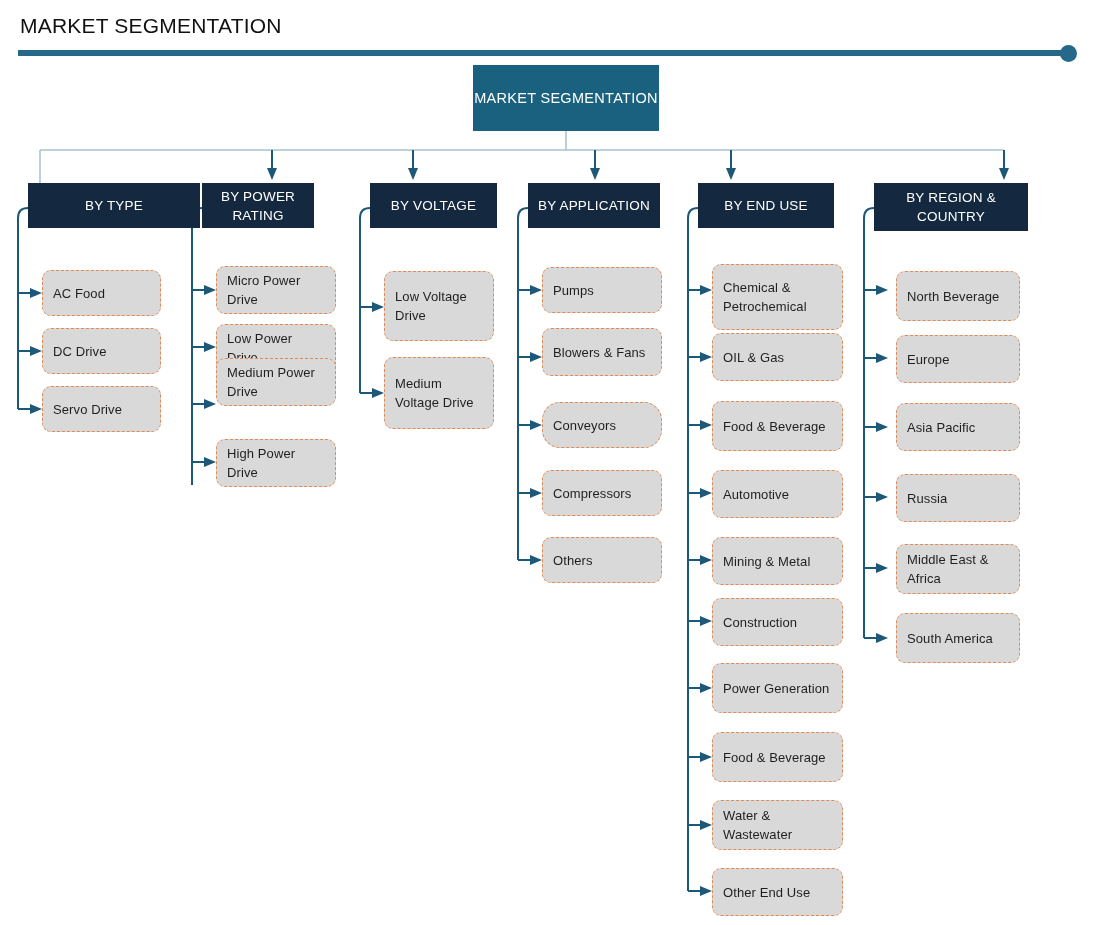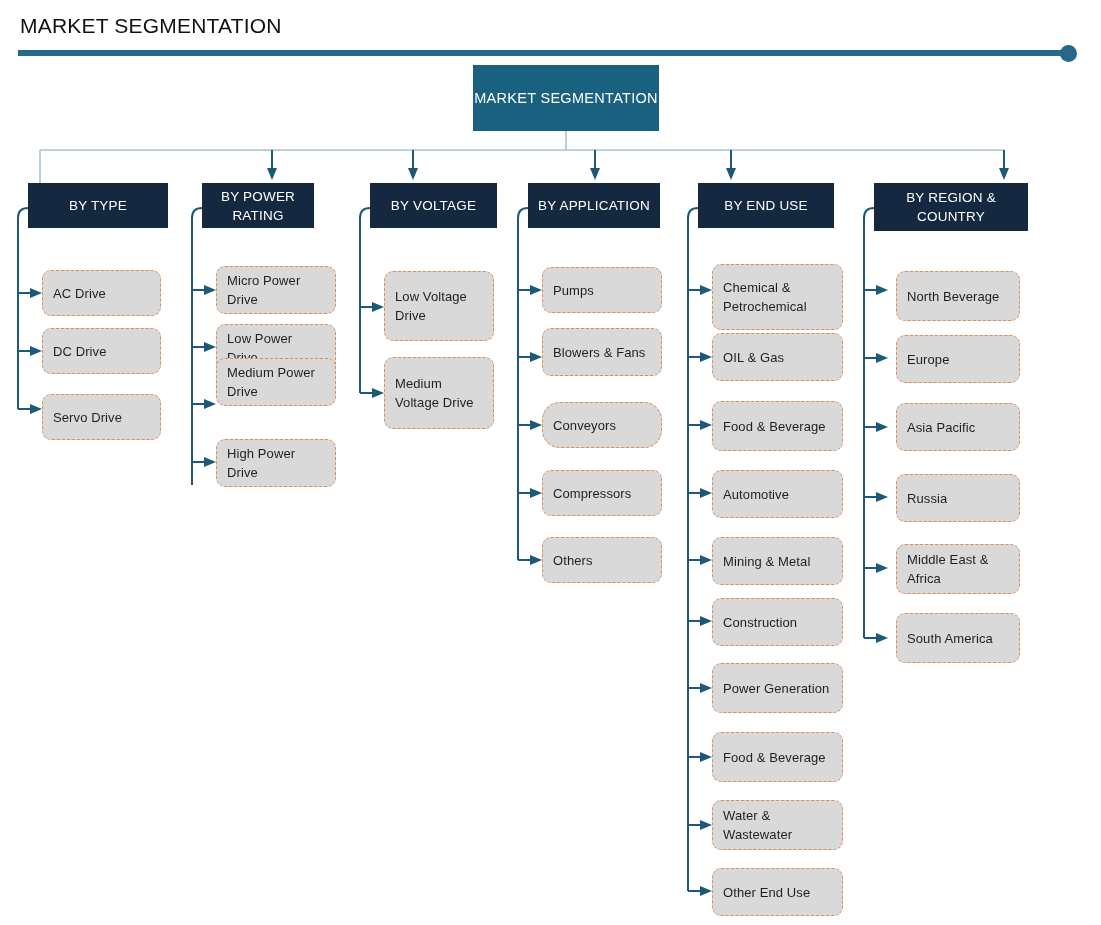--- a/index.html
+++ b/index.html
@@ -214,24 +214,24 @@
         <polygon points="888,358 876,353 876,363"></polygon>
       <polygon points="888,427 876,422 876,432"></polygon>
         <polygon points="888,497 876,492 876,502"></polygon>
       <polygon points="888,568 876,563 876,573"></polygon>
         <polygon points="888,638 876,633 876,643"></polygon>
     </g>
   </svg>
 
   <div class="root-node">MARKET SEGMENTATION</div>
 
-  <div class="col-header" style="left:28px; top:183px; width:140px; height:45px;">BY TYPE</div>
-  <div class="leaf" style="left:42px; top:270px; width:119px; height:46px;">AC Drive</div>
+  <div class="col-header" style="left:28px; top:183px; width:172px; height:45px;">BY TYPE</div>
+  <div class="leaf" style="left:42px; top:270px; width:119px; height:46px;">AC Food</div>
   <div class="leaf" style="left:42px; top:328px; width:119px; height:46px;">DC Drive</div>
-  <div class="leaf" style="left:42px; top:386px; width:119px; height:46px;margin-top:8px;">Servo Drive</div>
+  <div class="leaf" style="left:42px; top:386px; width:119px; height:46px;">Servo Drive</div>
 
   <div class="col-header" style="left:202px; top:183px; width:112px; height:45px;">BY POWER RATING</div>
   <div class="leaf" style="left:216px; top:266px; width:120px; height:48px;">Micro Power Drive</div>
   <div class="leaf" style="left:216px; top:324px; width:120px; height:48px;">Low Power Drive</div>
   <div class="leaf" style="left:216px; top:358px; width:120px; height:48px;">Medium Power Drive</div>
   <div class="leaf" style="left:216px; top:439px; width:120px; height:48px;">High Power Drive</div>
 
   <div class="col-header" style="left:370px; top:183px; width:127px; height:45px;">BY VOLTAGE</div>
   <div class="leaf" style="left:384px; top:271px; width:110px; height:70px;">Low Voltage Drive</div>
   <div class="leaf" style="left:384px; top:357px; width:110px; height:72px;">Medium Voltage Drive</div>

